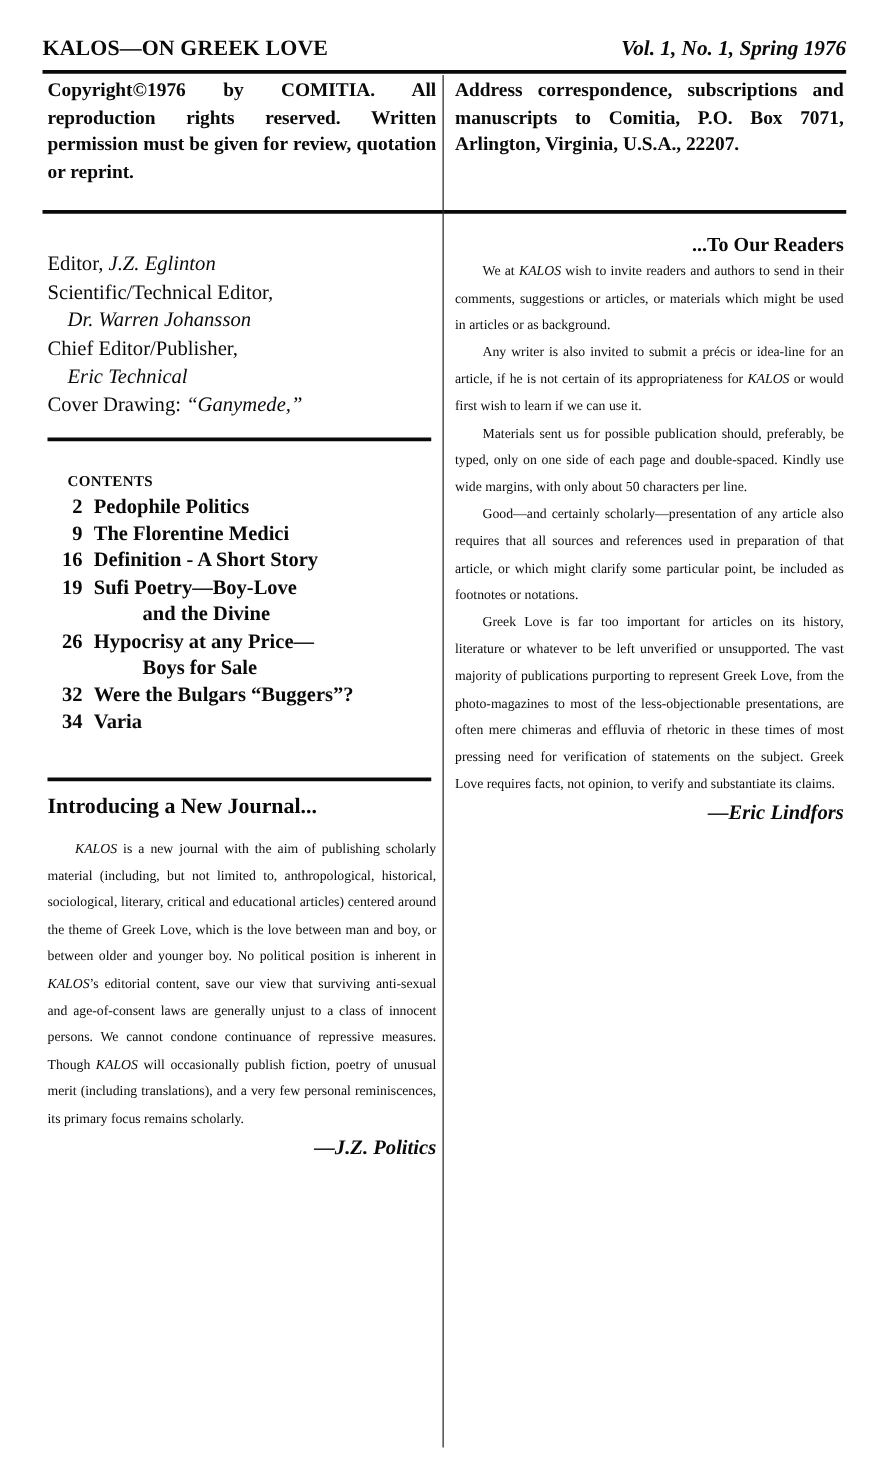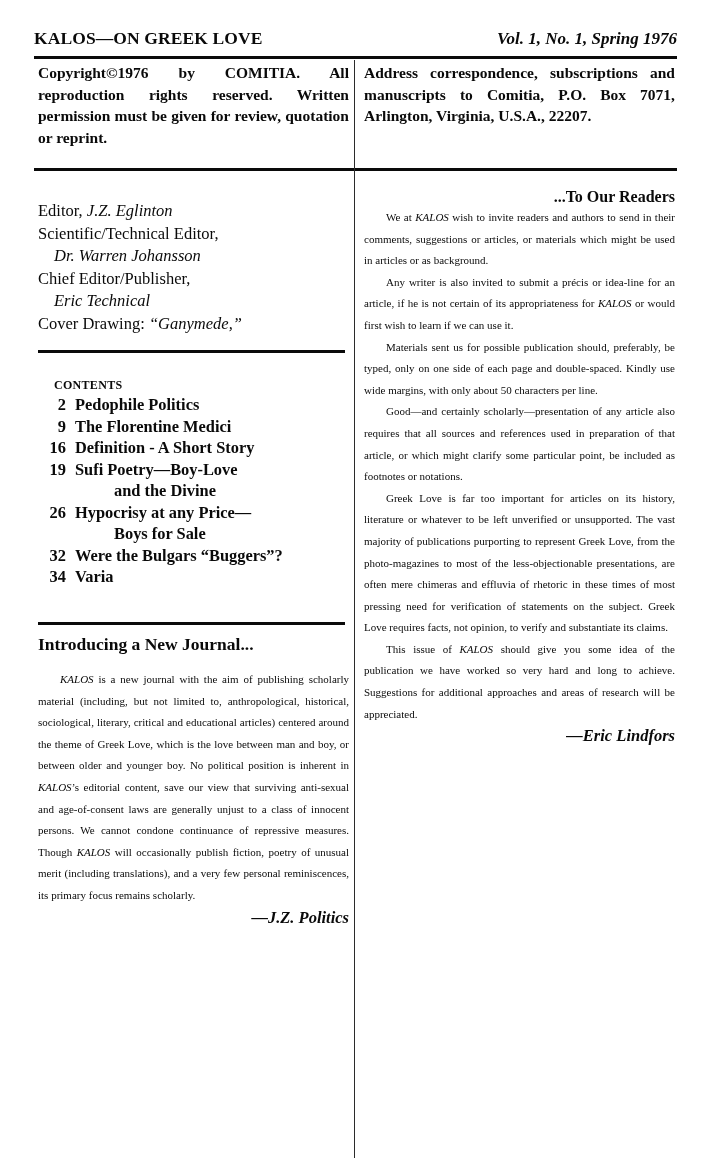--- a/index.html
+++ b/index.html
@@ -248,17 +248,16 @@
     <div class="signature">—J.Z. Politics</div>
   </div>
 
   <div class="col col-right block-readers">
     <div class="readers-head">...To Our Readers</div>
     <p class="body-par"><span>We at </span><span class="ital">KALOS</span><span> wish to invite readers and authors to send in their comments, suggestions or articles, or materials which might be used in articles or as background.</span></p>
     <p class="body-par"><span>Any writer is also invited to submit a précis or idea-line for an article, if he is not certain of its appropriateness for </span><span class="ital">KALOS</span><span> or would first wish to learn if we can use it.</span></p>
     <p class="body-par">Materials sent us for possible publication should, preferably, be typed, only on one side of each page and double-spaced. Kindly use wide margins, with only about 50 characters per line.</p>
     <p class="body-par">Good—and certainly scholarly—presentation of any article also requires that all sources and references used in preparation of that article, or which might clarify some particular point, be included as footnotes or notations.</p>
     <p class="body-par">Greek Love is far too important for articles on its history, literature or whatever to be left unverified or unsupported. The vast majority of publications purporting to represent Greek Love, from the photo-magazines to most of the less-objectionable presentations, are often mere chimeras and effluvia of rhetoric in these times of most pressing need for verification of statements on the subject. Greek Love requires facts, not opinion, to verify and substantiate its claims.</p>
-    <p class="body-par"><span>This issue of </span><span class="ital">KALOS</span><span> should give you some idea of the publication we have worked so very hard and long to achieve. Suggestions for additional approaches and areas of research will be appreciated.</span></p>
     <div class="signature">—Eric Lindfors</div>
   </div>
 
 </div>
 
 </body></html>

